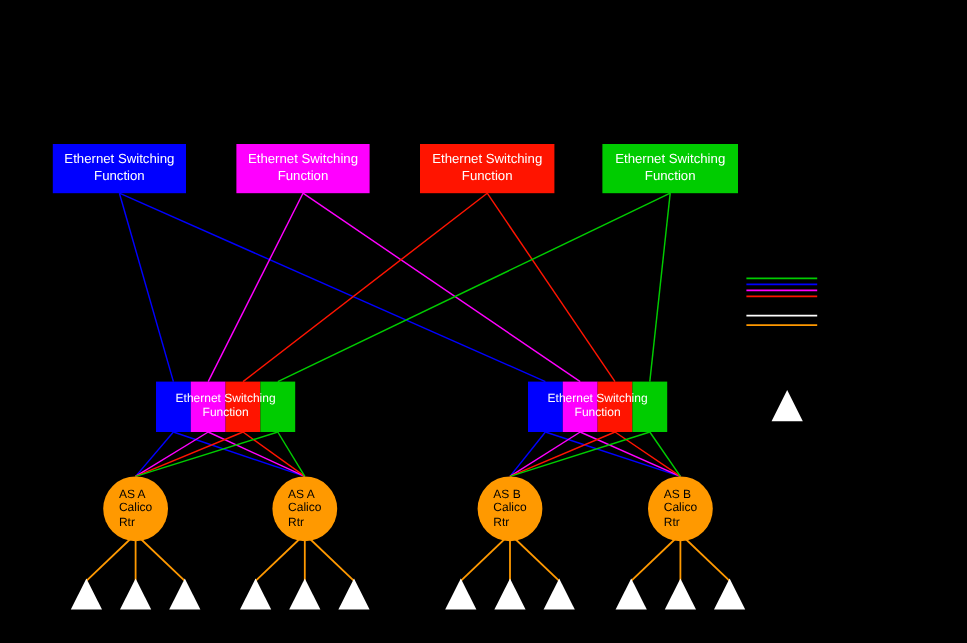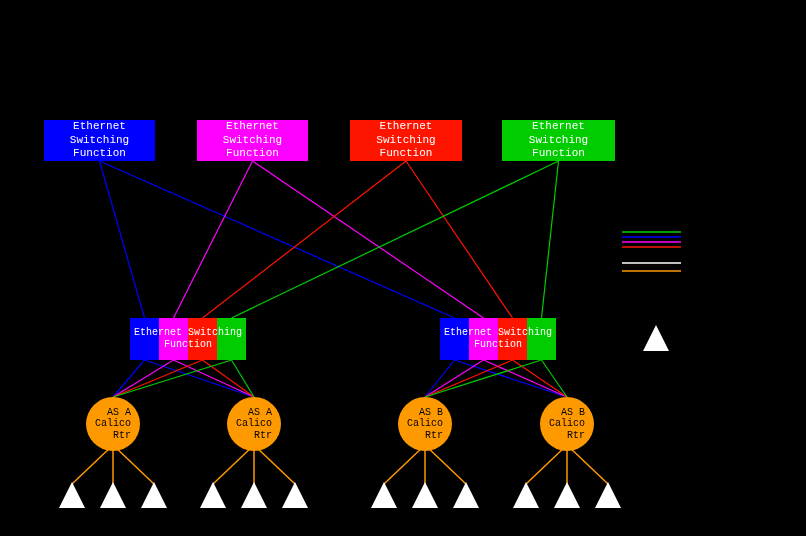--- a/index.html
+++ b/index.html
@@ -6,21 +6,21 @@
     margin: 0;
     padding: 0;
     background: #000;
   }
   #stage {
     position: relative;
     width: 806px;
     height: 520px;
     background: #000;
     overflow: hidden;
-    font-family: Liberation Mono, monospace;
+    font-family: Liberation Sans, sans-serif;
   }
   #wires {
     position: absolute;
     left: 0;
     top: 0;
   }
   #nodes {
     position: absolute;
     left: 0;
     top: 0;
@@ -54,21 +54,21 @@
     color: #fff;
     font-size: 10px;
     line-height: 1.2;
   }
   .router {
     position: absolute;
     border-radius: 50%;
     display: flex;
     align-items: center;
     justify-content: center;
-    text-align: right;
+    text-align: left;
     color: #000;
     font-size: 10px;
     line-height: 1.15;
     white-space: pre-line;
   }
   .tri {
     position: absolute;
     width: 0;
     height: 0;
   }

